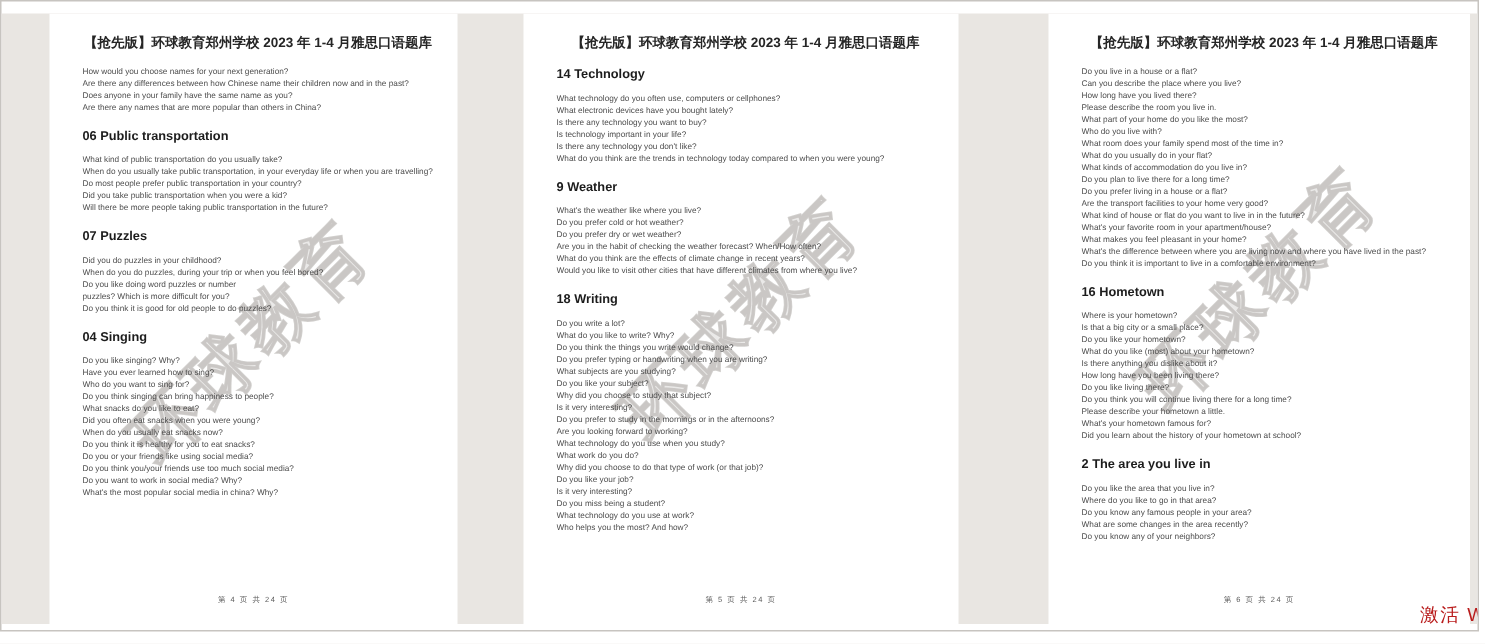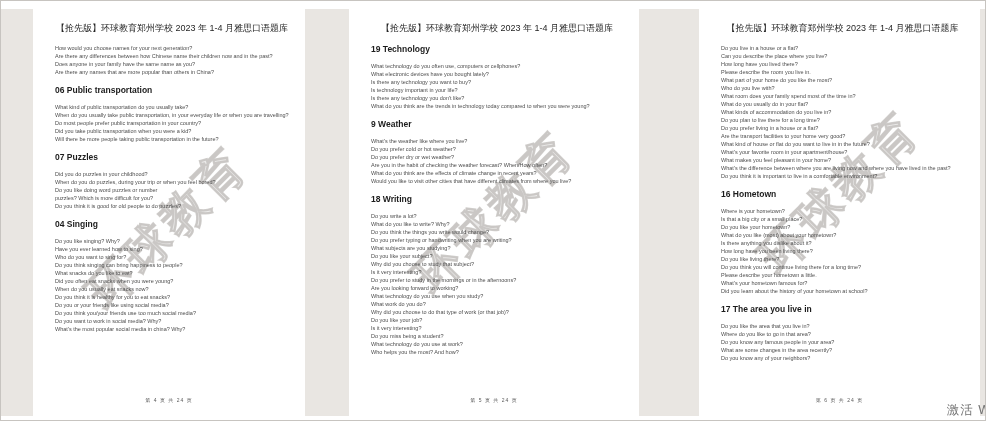--- a/index.html
+++ b/index.html
@@ -14,21 +14,21 @@
   .page2 { left:348px; width:290px; }
   .page3 { left:698px; width:281px; }
   .watermark { position:absolute; left:0; top:0; right:0; bottom:0;
                display:flex; align-items:center; justify-content:center;
                transform:rotate(-45deg); font-size:46px; font-weight:bold;
                letter-spacing:5px; color:rgba(185,183,180,0.30);
                -webkit-text-stroke:1px rgba(175,172,168,0.55);
                pointer-events:none; white-space:nowrap; }
   .page1 .watermark { transform:rotate(-45deg) translate(-12px,10px); }
   .page3 .watermark { transform:rotate(-45deg) translate(14px,-14px); }
-  .title { position:relative; font-size:9px; font-weight:normal; color:#262626;
+  .title { position:relative; font-size:9px; font-weight:bold; color:#262626;
            text-align:center; white-space:nowrap; margin-bottom:9px; }
   .heading { position:relative; font-size:8.5px; font-weight:bold; color:#1c1c1c;
              margin:9px 0 8px 0; }
   .qgroup { position:relative; }
   .q { font-size:5.5px; line-height:8px; color:#4d4d4d; white-space:nowrap;
        overflow:hidden; }
   .footer { position:absolute; left:0; right:0; bottom:13px; text-align:center;
             font-size:5px; color:#5a5a5a; letter-spacing:1px; }
   .activate { position:absolute; right:-6px; bottom:1px; font-size:12.5px;
               color:#cf9089; white-space:nowrap; letter-spacing:1px; }
@@ -84,21 +84,21 @@
             <div class="q">What's the most popular social media in china? Why?</div>
           </div>
         </div>
     <div class="footer">第 4 页 共 24 页</div>
   </div>
 
   <div class="page page2">
     <div class="watermark">环球教育</div>
     <div class="title">【抢先版】环球教育郑州学校 2023 年 1-4 月雅思口语题库</div>
     <div class="content">
-          <div class="heading">19 Technology</div>
+          <div class="heading">14 Technology</div>
           <div class="qgroup">
             <div class="q">What technology do you often use, computers or cellphones?</div>
             <div class="q">What electronic devices have you bought lately?</div>
             <div class="q">Is there any technology you want to buy?</div>
             <div class="q">Is technology important in your life?</div>
             <div class="q">Is there any technology you don't like?</div>
             <div class="q">What do you think are the trends in technology today compared to when you were young?</div>
           </div>
           <div class="heading">9 Weather</div>
           <div class="qgroup">
@@ -166,26 +166,26 @@
             <div class="q">Do you like your hometown?</div>
             <div class="q">What do you like (most) about your hometown?</div>
             <div class="q">Is there anything you dislike about it?</div>
             <div class="q">How long have you been living there?</div>
             <div class="q">Do you like living there?</div>
             <div class="q">Do you think you will continue living there for a long time?</div>
             <div class="q">Please describe your hometown a little.</div>
             <div class="q">What's your hometown famous for?</div>
             <div class="q">Did you learn about the history of your hometown at school?</div>
           </div>
-          <div class="heading">17 The area you live in</div>
+          <div class="heading">2 The area you live in</div>
           <div class="qgroup">
             <div class="q">Do you like the area that you live in?</div>
             <div class="q">Where do you like to go in that area?</div>
             <div class="q">Do you know any famous people in your area?</div>
             <div class="q">What are some changes in the area recently?</div>
             <div class="q">Do you know any of your neighbors?</div>
           </div>
         </div>
     <div class="footer">第 6 页 共 24 页</div>
   </div>
 </div>
-  <div class="activate" style="color: #737373;">激活 W</div>
+  <div class="activate" style="color: #b91c1c;">激活 W</div>
 </div>
 
 </body></html>

